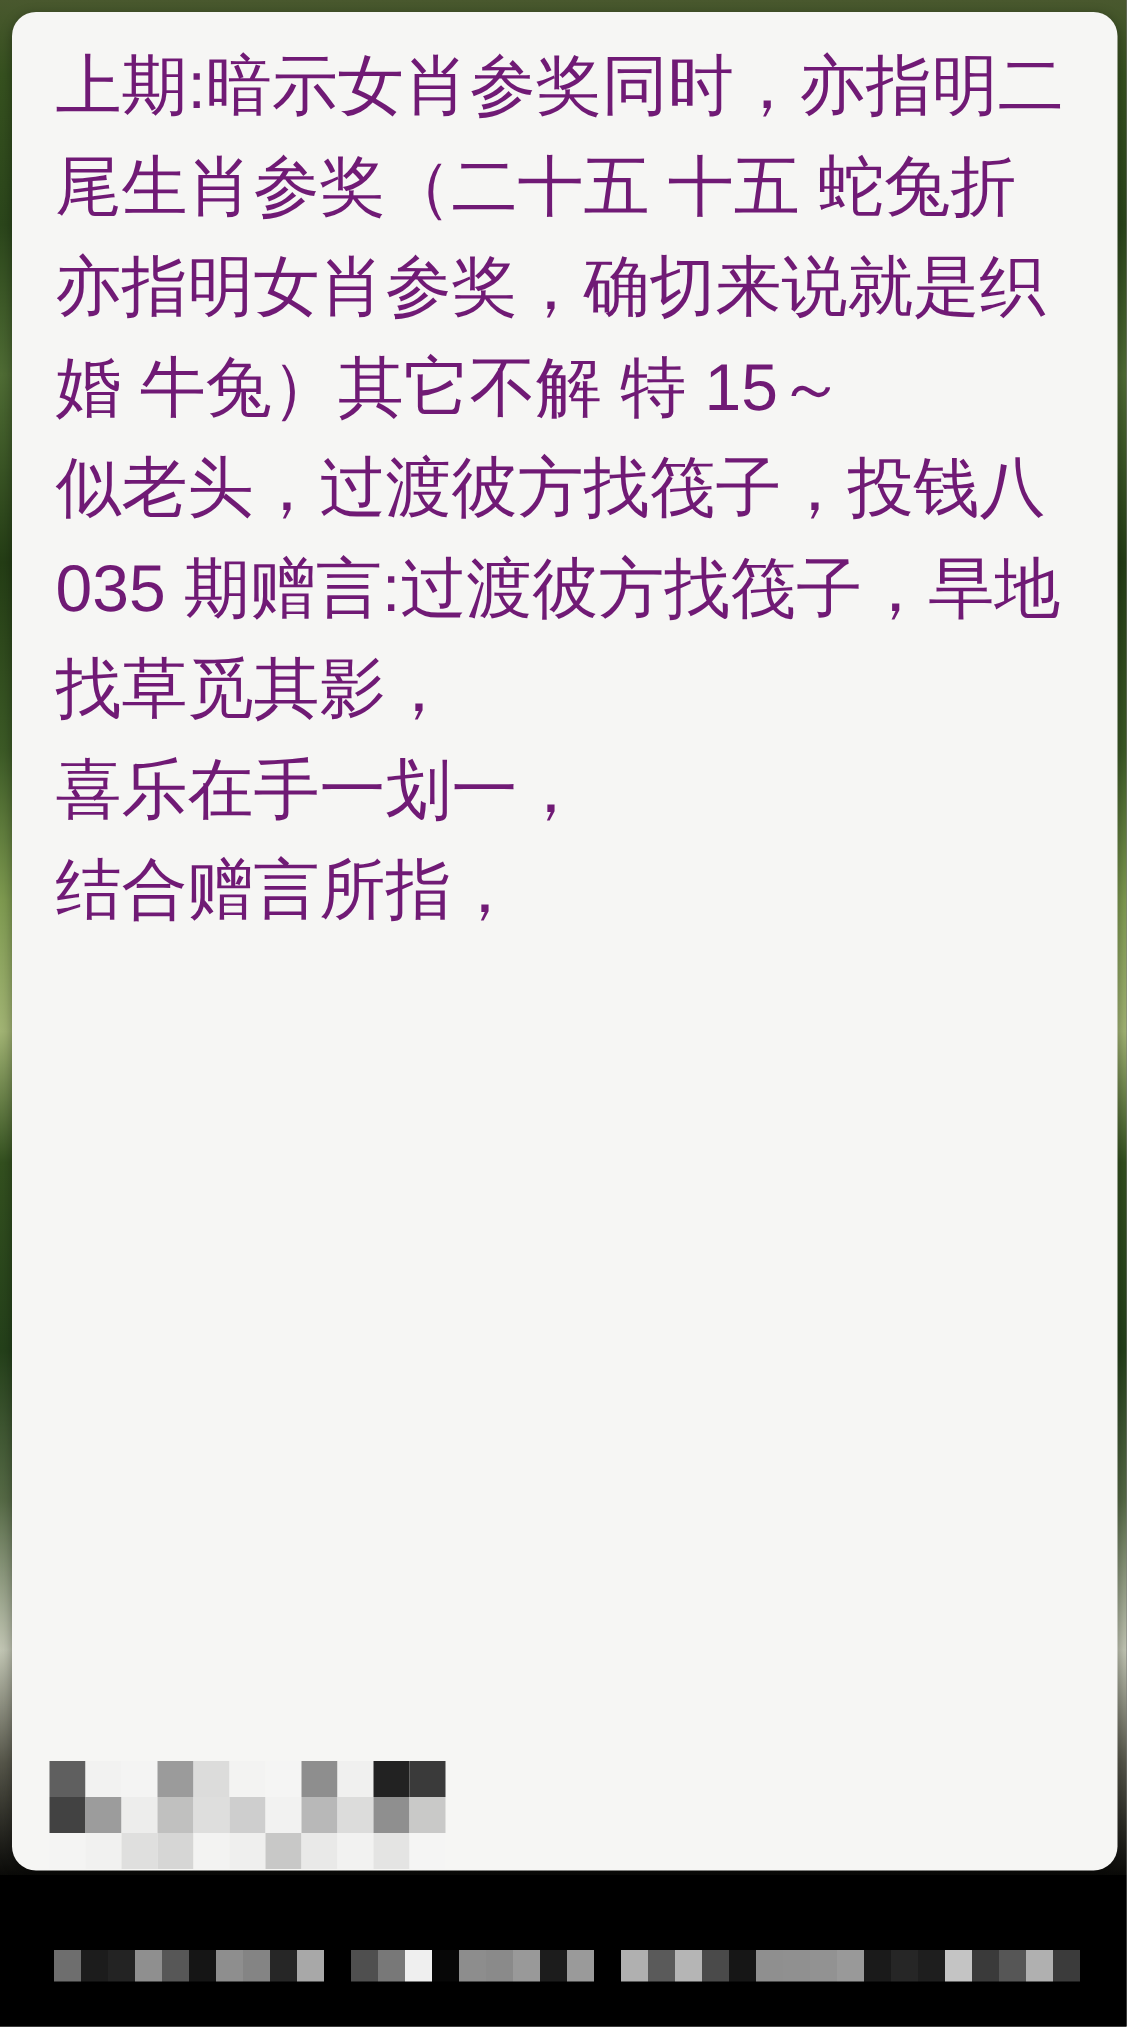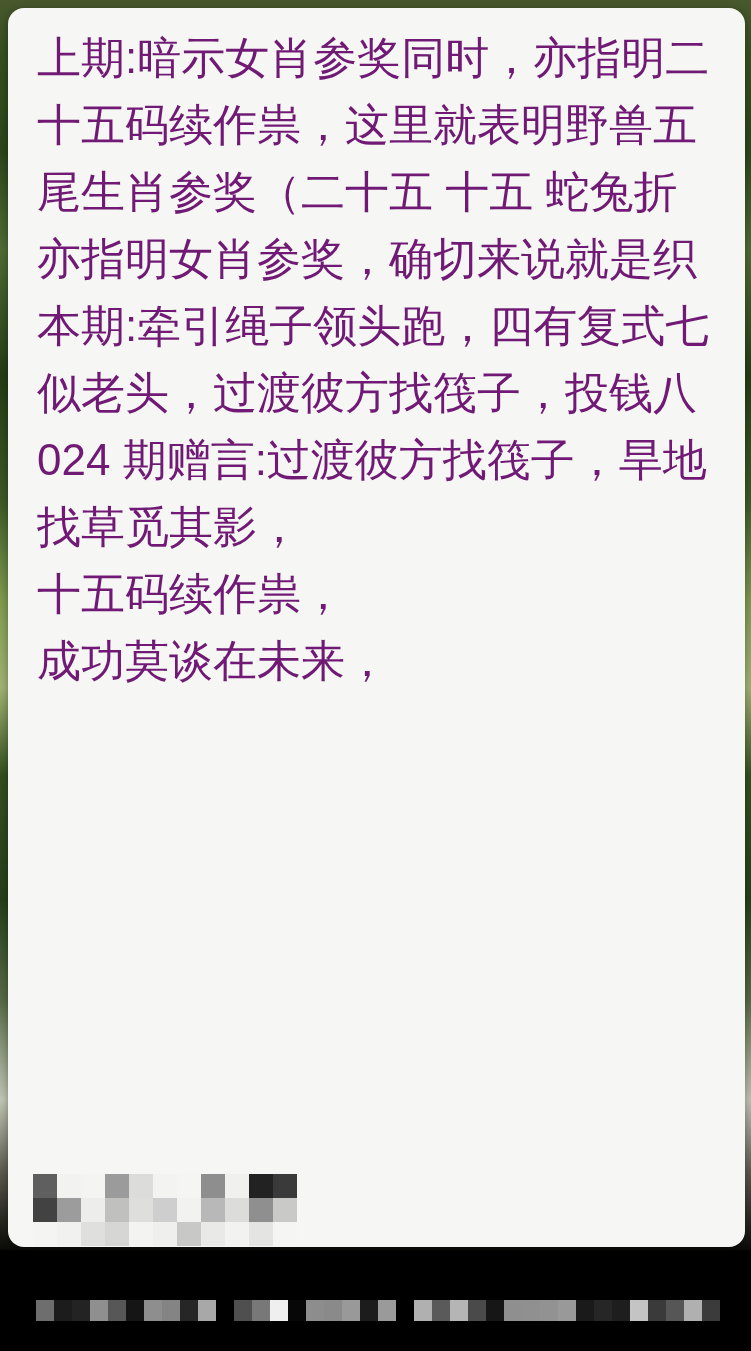--- a/index.html
+++ b/index.html
@@ -54,29 +54,28 @@
   .strip-block{width:18px;height:21px;}
 </style>
 </head>
 <body>
 
 <div class="backdrop"></div>
 
 <div class="card">
   <div class="text-block">
     <div class="line">上期:暗示女肖参奖同时，亦指明二</div>
-    <div class="line">十五码续作祟，这里就表明野兽五</div>
     <div class="line">尾生肖参奖（二十五 十五 蛇兔折</div>
     <div class="line">亦指明女肖参奖，确切来说就是织</div>
-    <div class="line">本期:牵引绳子领头跑，四有复式七</div>
+    <div class="line">婚 牛兔）其它不解 特 15～</div>
     <div class="line">似老头，过渡彼方找筏子，投钱八</div>
-    <div class="line">024 期赠言:过渡彼方找筏子，旱地</div>
+    <div class="line">035 期赠言:过渡彼方找筏子，旱地</div>
     <div class="line">找草觅其影，</div>
-    <div class="line">十五码续作祟，</div>
-    <div class="line">成功莫谈在未来，</div>
+    <div class="line">喜乐在手一划一，</div>
+    <div class="line">结合赠言所指，</div>
   </div>
   <div class="censor-patch">
       <div class="censor-cell" style="background: rgb(95, 95, 95);"></div>
       <div class="censor-cell" style="background: rgb(242, 242, 241);"></div>
       <div class="censor-cell" style="background: rgb(244, 244, 243);"></div>
       <div class="censor-cell" style="background: rgb(155, 155, 155);"></div>
       <div class="censor-cell" style="background: rgb(220, 220, 219);"></div>
       <div class="censor-cell" style="background: rgb(243, 243, 242);"></div>
       <div class="censor-cell" style="background: rgb(245, 245, 244);"></div>
       <div class="censor-cell" style="background: rgb(142, 142, 142);"></div>

